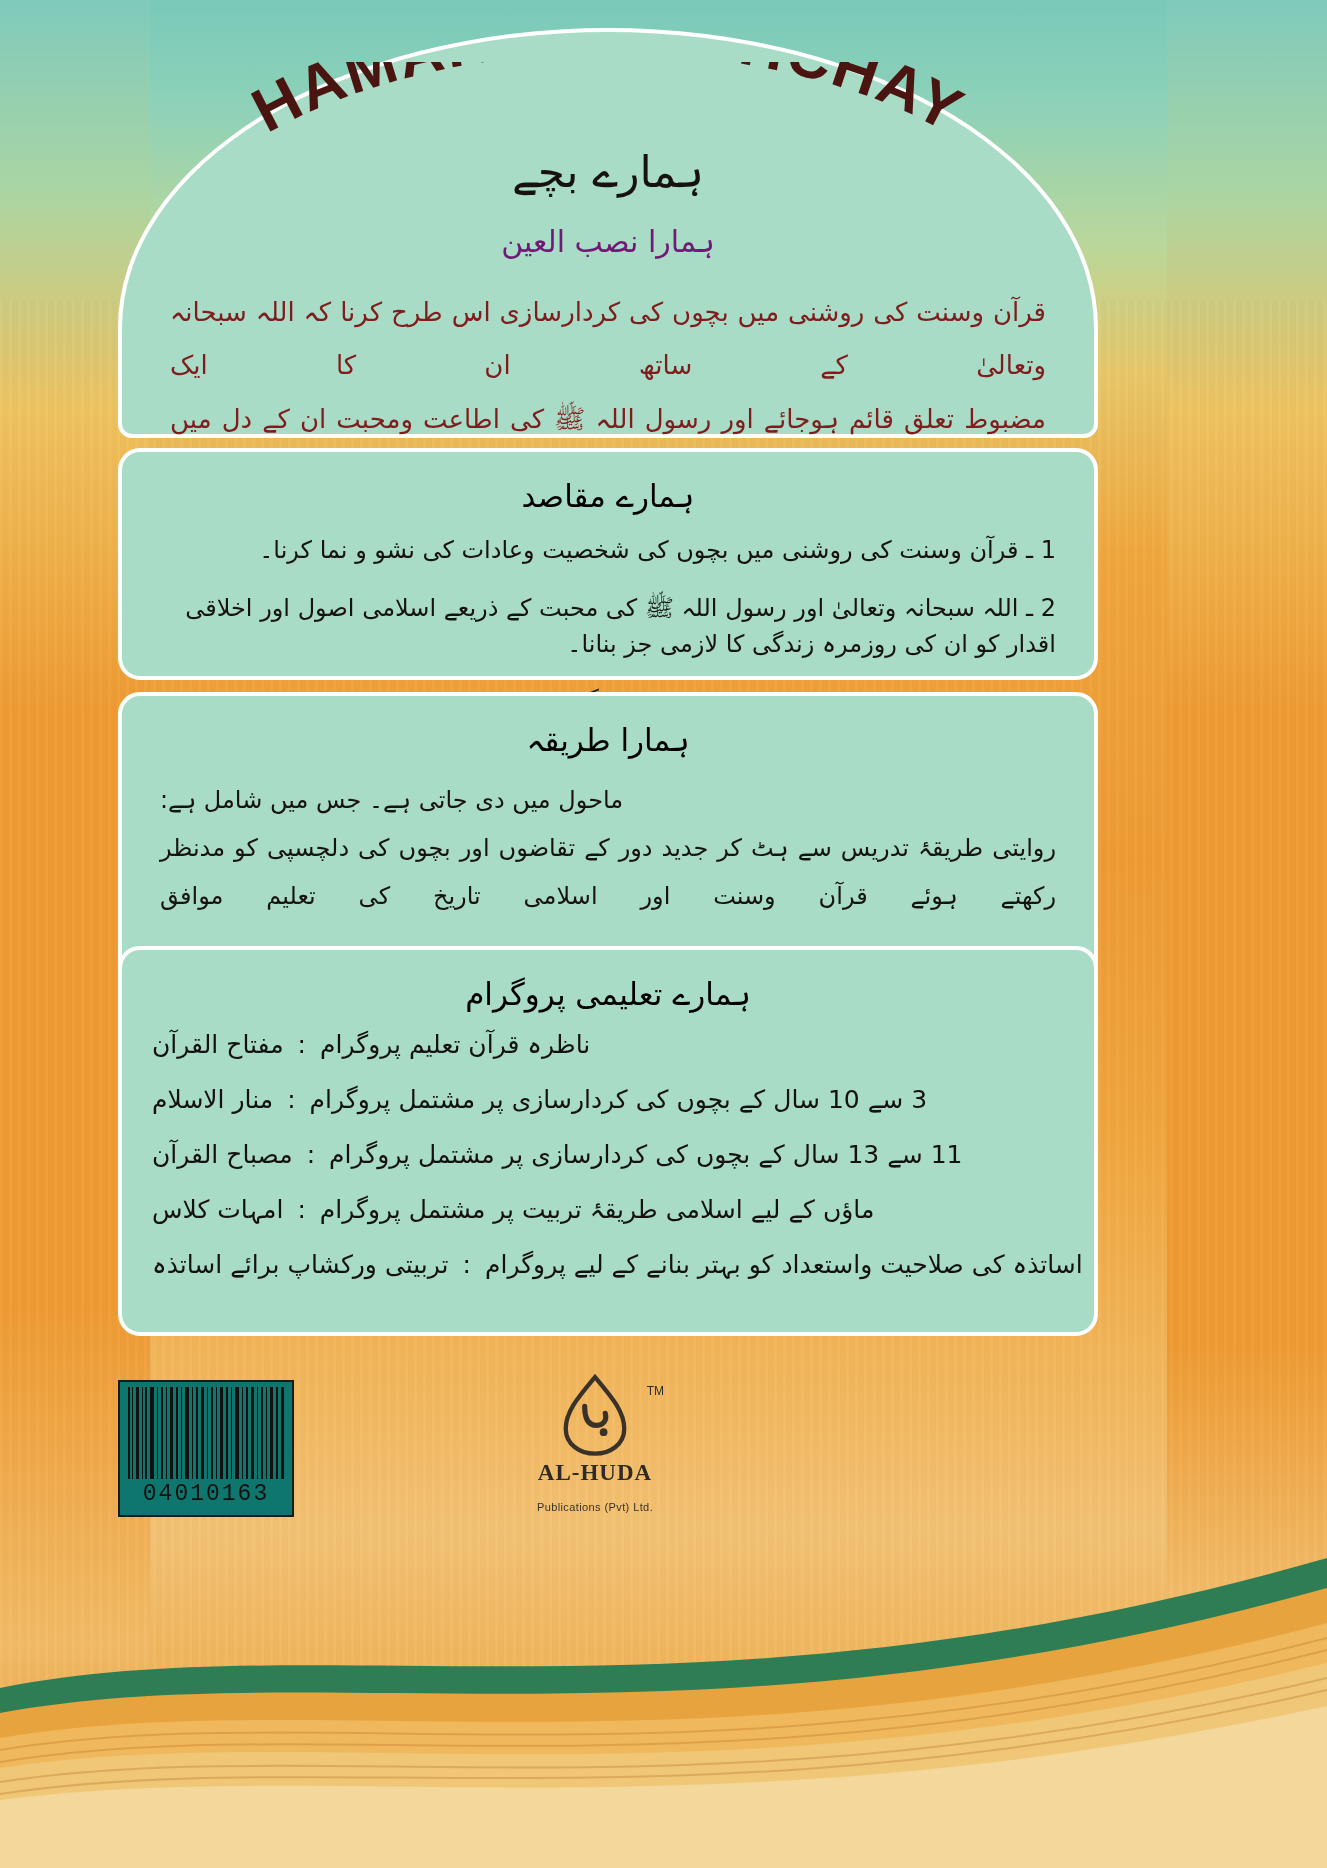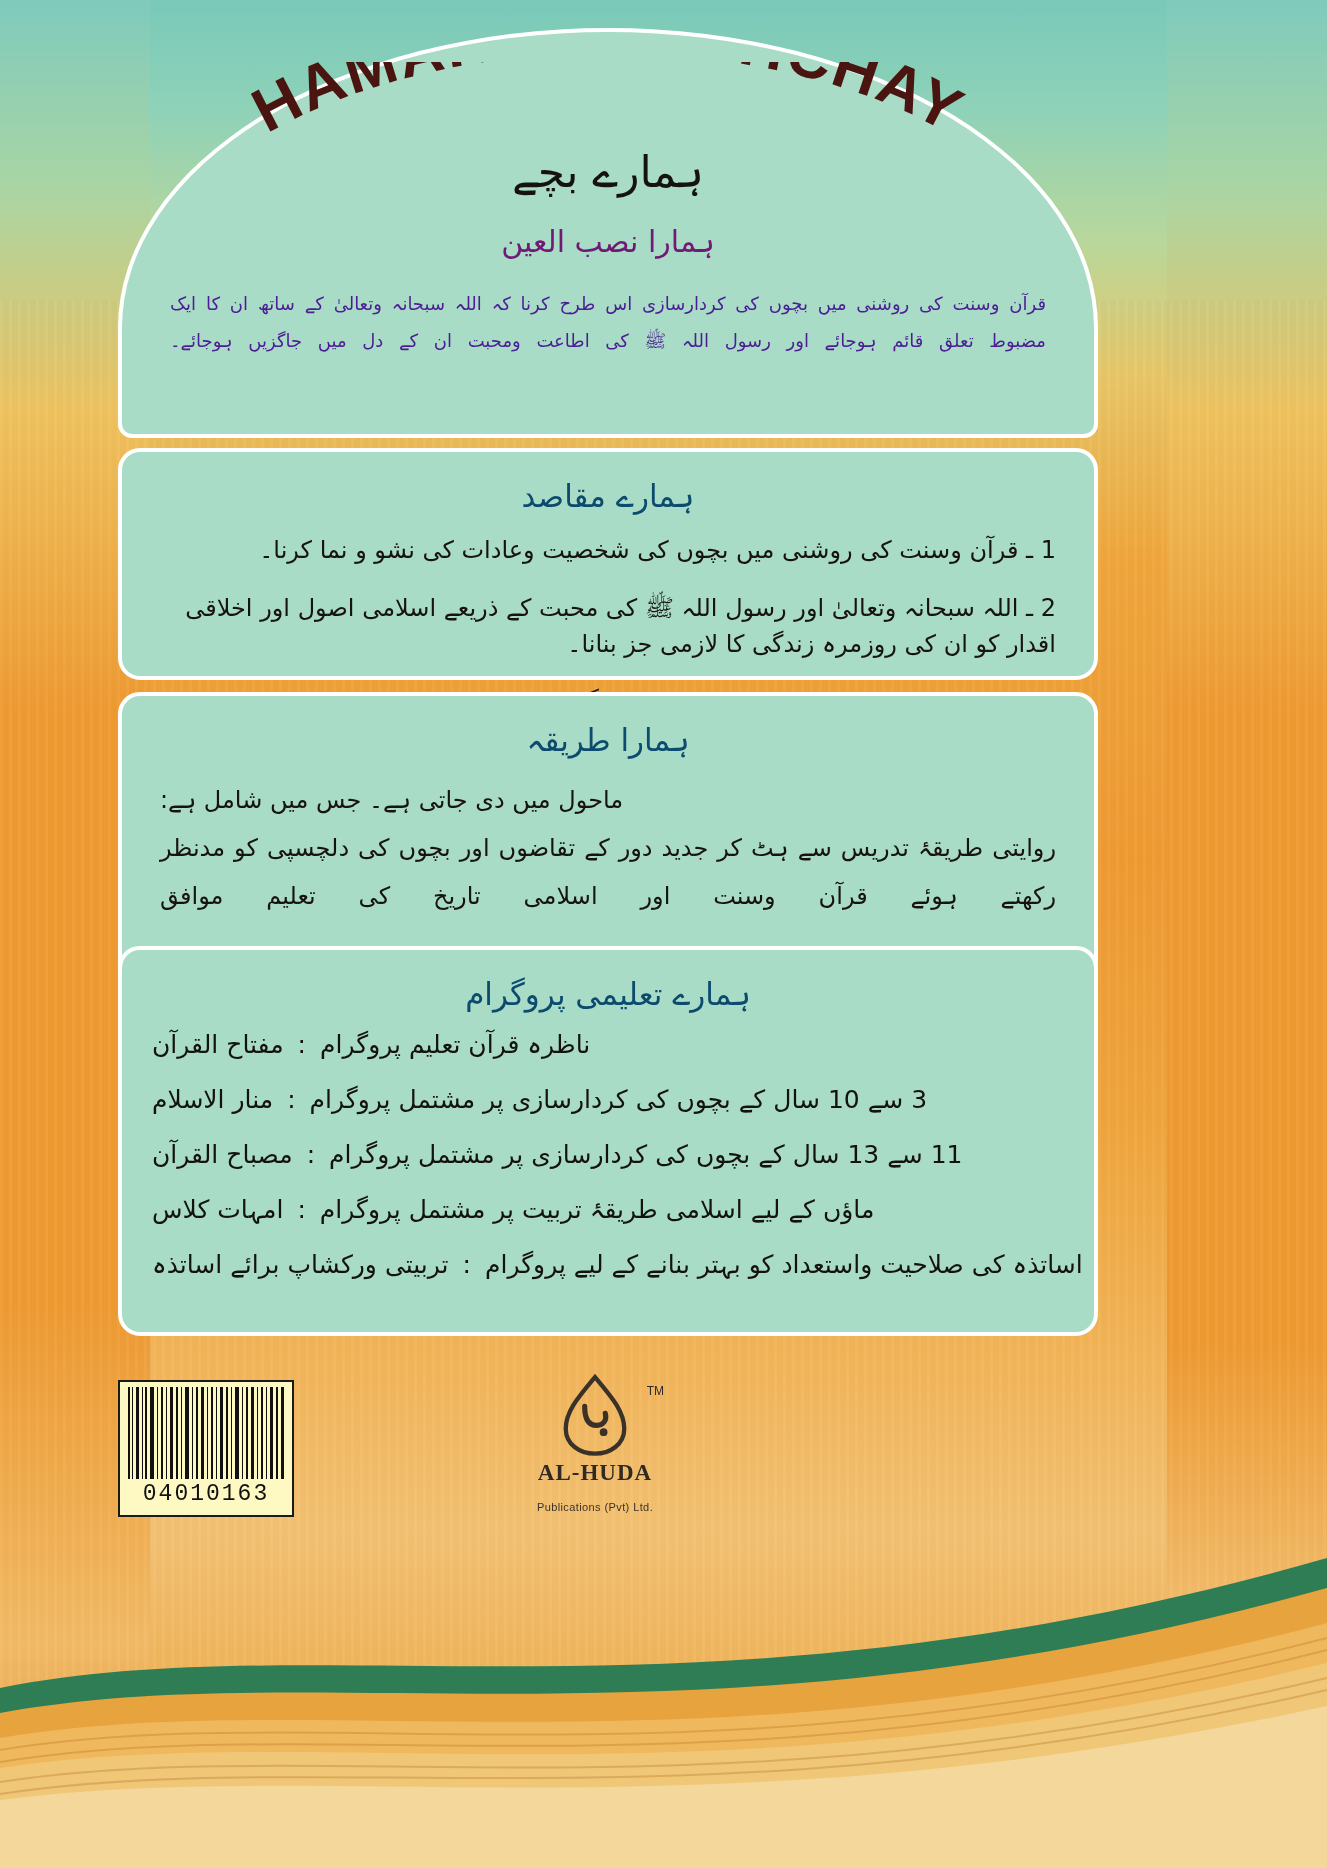--- a/index.html
+++ b/index.html
@@ -79,35 +79,35 @@
     text-align:center;font-size:44px;line-height:1.2;
     font-family:"DejaVu Sans",sans-serif;color:#15120f;direction:rtl;
   }
   .arch-heading{
     position:absolute;left:0;top:196px;width:980px;text-align:center;
     font-size:30px;color:#701a75;direction:rtl;font-family:"DejaVu Sans",sans-serif;
   }
   .arch-body{
     position:absolute;left:52px;top:258px;width:876px;
     direction:rtl;text-align:justify;text-align-last:justify;
-    font-size:18px;line-height:2.05;color:#4c1d95;
+    font-size:26px;line-height:2.05;color:#7f1d1d;
     font-family:"DejaVu Sans",sans-serif;
   }
 
   
   .panel{
     position:absolute;left:118px;width:980px;
     background:#a9dcc6;
     border:4px solid #ffffff;
     border-radius:22px;
     box-sizing:border-box;
   }
   .panel-heading{
     text-align:center;direction:rtl;
-    font-size:31px;color:#0c4a6e;
+    font-size:31px;color:#000000;
     font-family:"DejaVu Sans",sans-serif;
     margin-top:26px;margin-bottom:18px;
   }
   .panel-body{
     direction:rtl;color:#17140f;
     font-family:"DejaVu Sans",sans-serif;
     font-size:24px;line-height:1.95;
     padding:0 38px 0 38px;
   }
   .obj-item{
@@ -144,21 +144,21 @@
     justify-content:flex-start;
   }
   .prog-name{font-size:25px;color:#141211;white-space:nowrap;}
   .prog-colon{font-size:25px;padding:0 14px;color:#141211;}
   .prog-desc{font-size:25px;color:#141211;white-space:nowrap;}
   .prog-list{padding:0 44px 0 30px;}
 
   
   .barcode-box{
     position:absolute;left:118px;top:1380px;width:176px;height:137px;
-    background:#fef9c3;border:2px solid #1a1a1a;box-sizing:border-box;
+    background:#0f766e;border:2px solid #1a1a1a;box-sizing:border-box;
     display:flex;flex-direction:column;align-items:center;justify-content:flex-start;
     padding-top:5px;
   }
   .barcode-bars{width:160px;height:92px;display:block;}
   .barcode-num{
     font-family:"Liberation Mono","DejaVu Sans Mono",monospace;
     font-size:23px;color:#111;letter-spacing:2px;margin-top:2px;
   }
 
   

